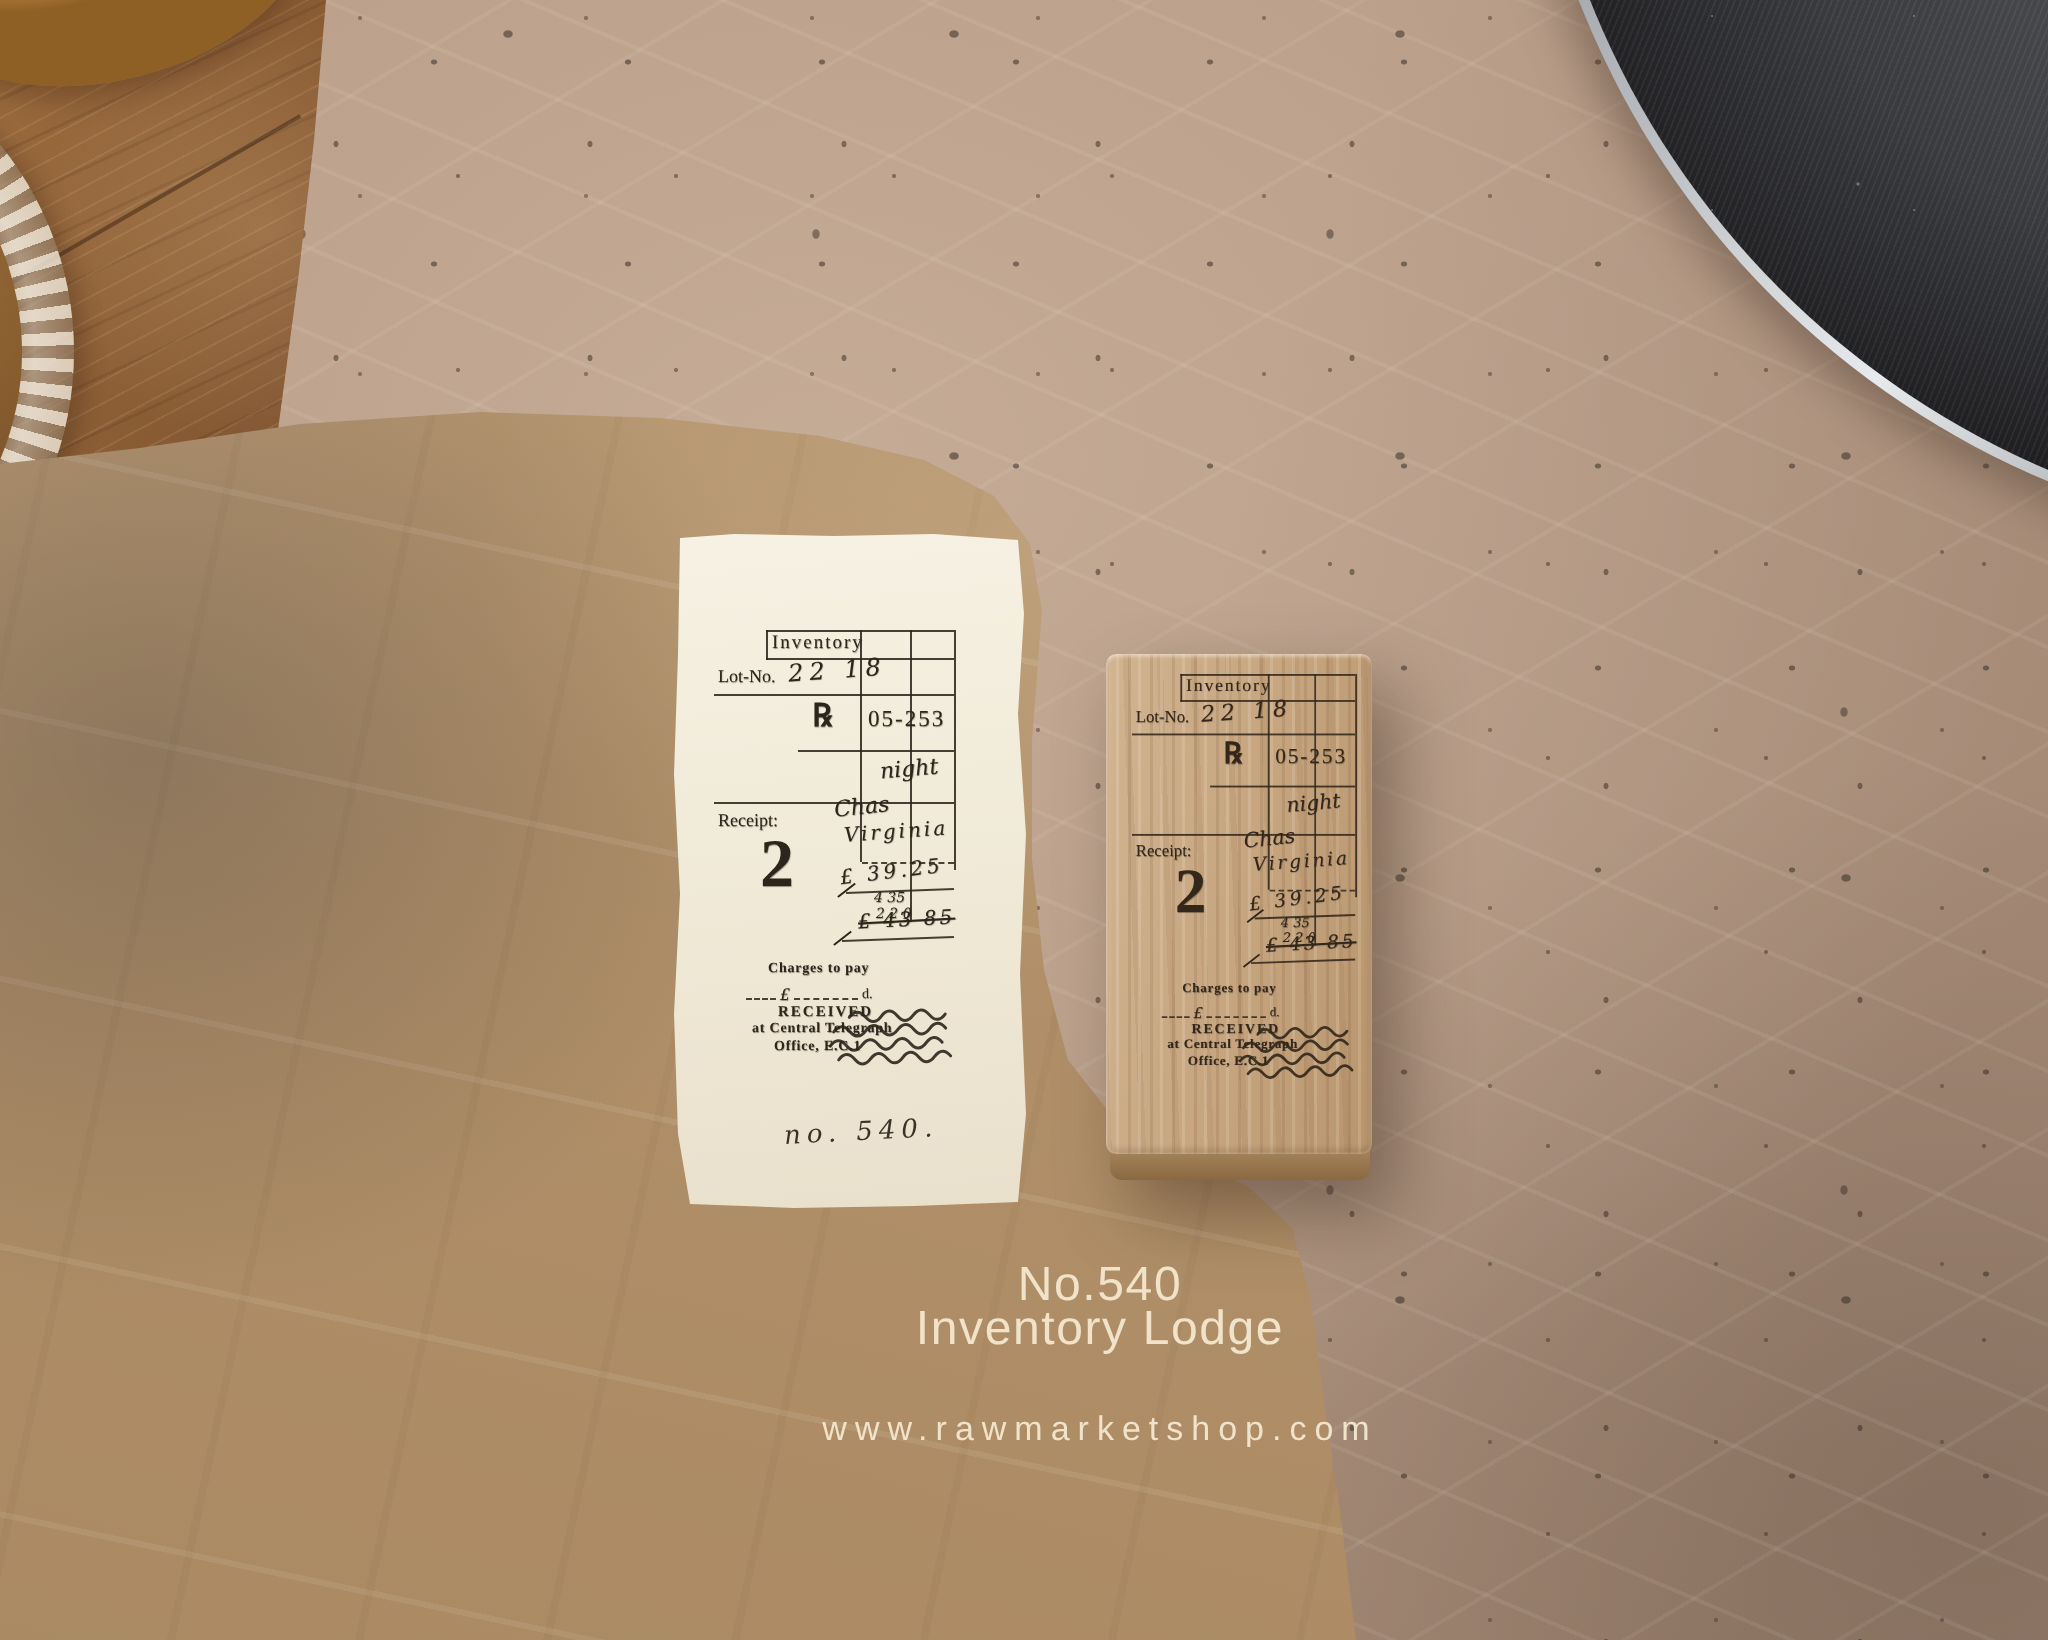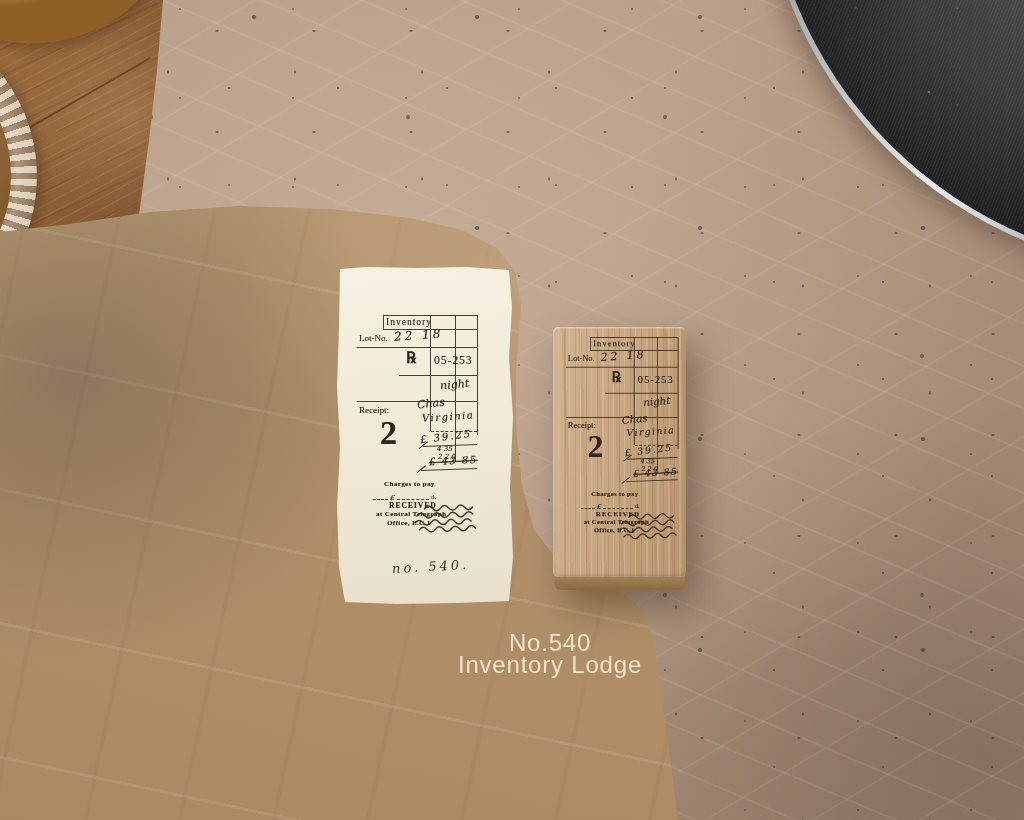--- a/index.html
+++ b/index.html
@@ -240,14 +240,15 @@
 
   <div class="tray">
     <div class="tray-body"></div>
   </div>
 
   <div class="caption">
     <div class="line">No.540</div>
     <div class="line">Inventory Lodge</div>
     <div class="gap"></div>
     <div class="gap"></div>
+    <div class="line url">www.rawmarketshop.com</div>
   </div>
 </div>
 
 </body></html>

